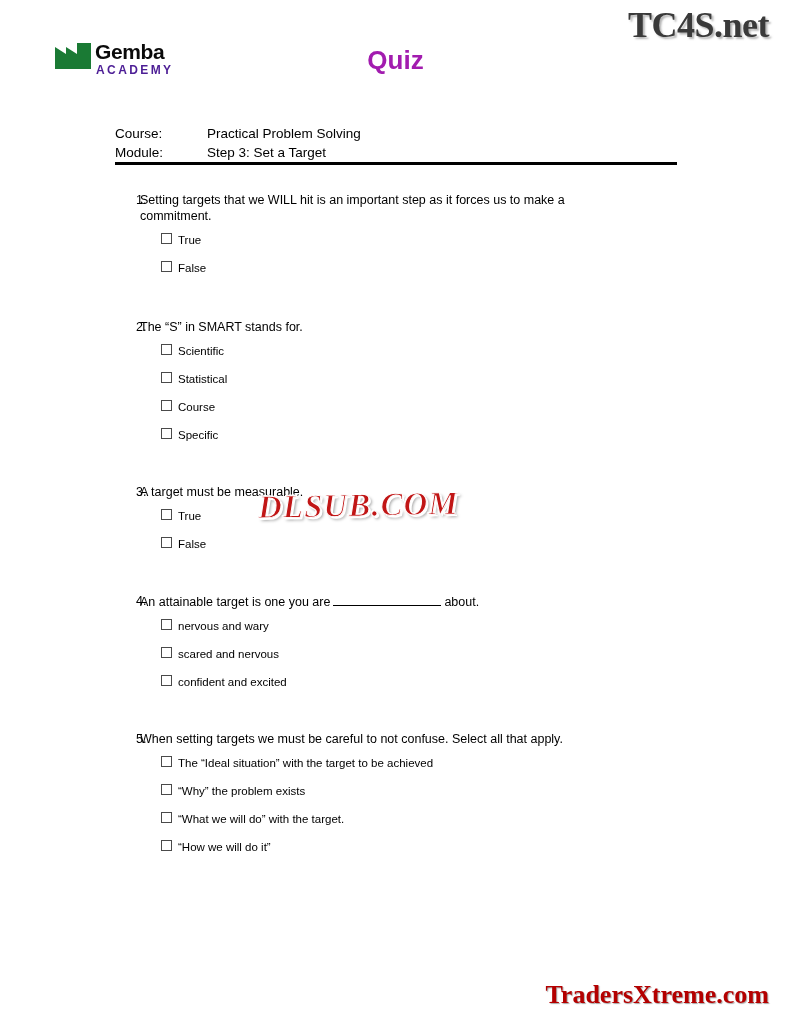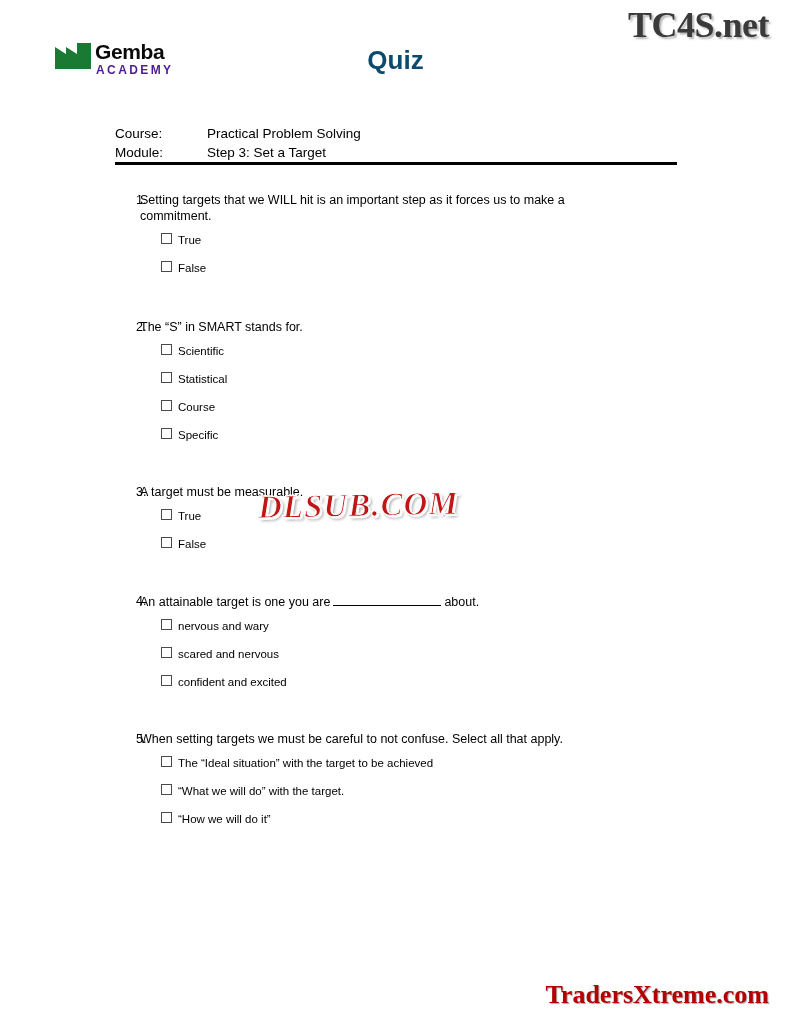--- a/index.html
+++ b/index.html
@@ -108,21 +108,21 @@
 
   .doc-title {
     position: absolute;
     left: 0;
     top: 45px;
     width: 791px;
     text-align: center;
     font-family: "Liberation Sans", sans-serif;
     font-weight: bold;
     font-size: 26px;
-    color: #0c4a6e;
+    color: #a21caf;
   }
 
   
   .meta {
     position: absolute;
     left: 115px;
     top: 124px;
     width: 562px;
   }
   .meta-row {
@@ -332,20 +332,24 @@
         <div class="q-num">5.</div>
         <div class="q-text">When setting targets we must be careful to not confuse. Select all that apply.</div>
       </div>
       <div class="options">
         <div class="opt">
           <span class="checkbox"></span>
           <span class="opt-label">The “Ideal situation” with the target to be achieved</span>
         </div>
         <div class="opt">
           <span class="checkbox"></span>
+          <span class="opt-label">“Why” the problem exists</span>
+        </div>
+        <div class="opt">
+          <span class="checkbox"></span>
           <span class="opt-label">“What we will do” with the target.</span>
         </div>
         <div class="opt">
           <span class="checkbox"></span>
           <span class="opt-label">“How we will do it”</span>
         </div>
       </div>
     </div>
 
   </div>

